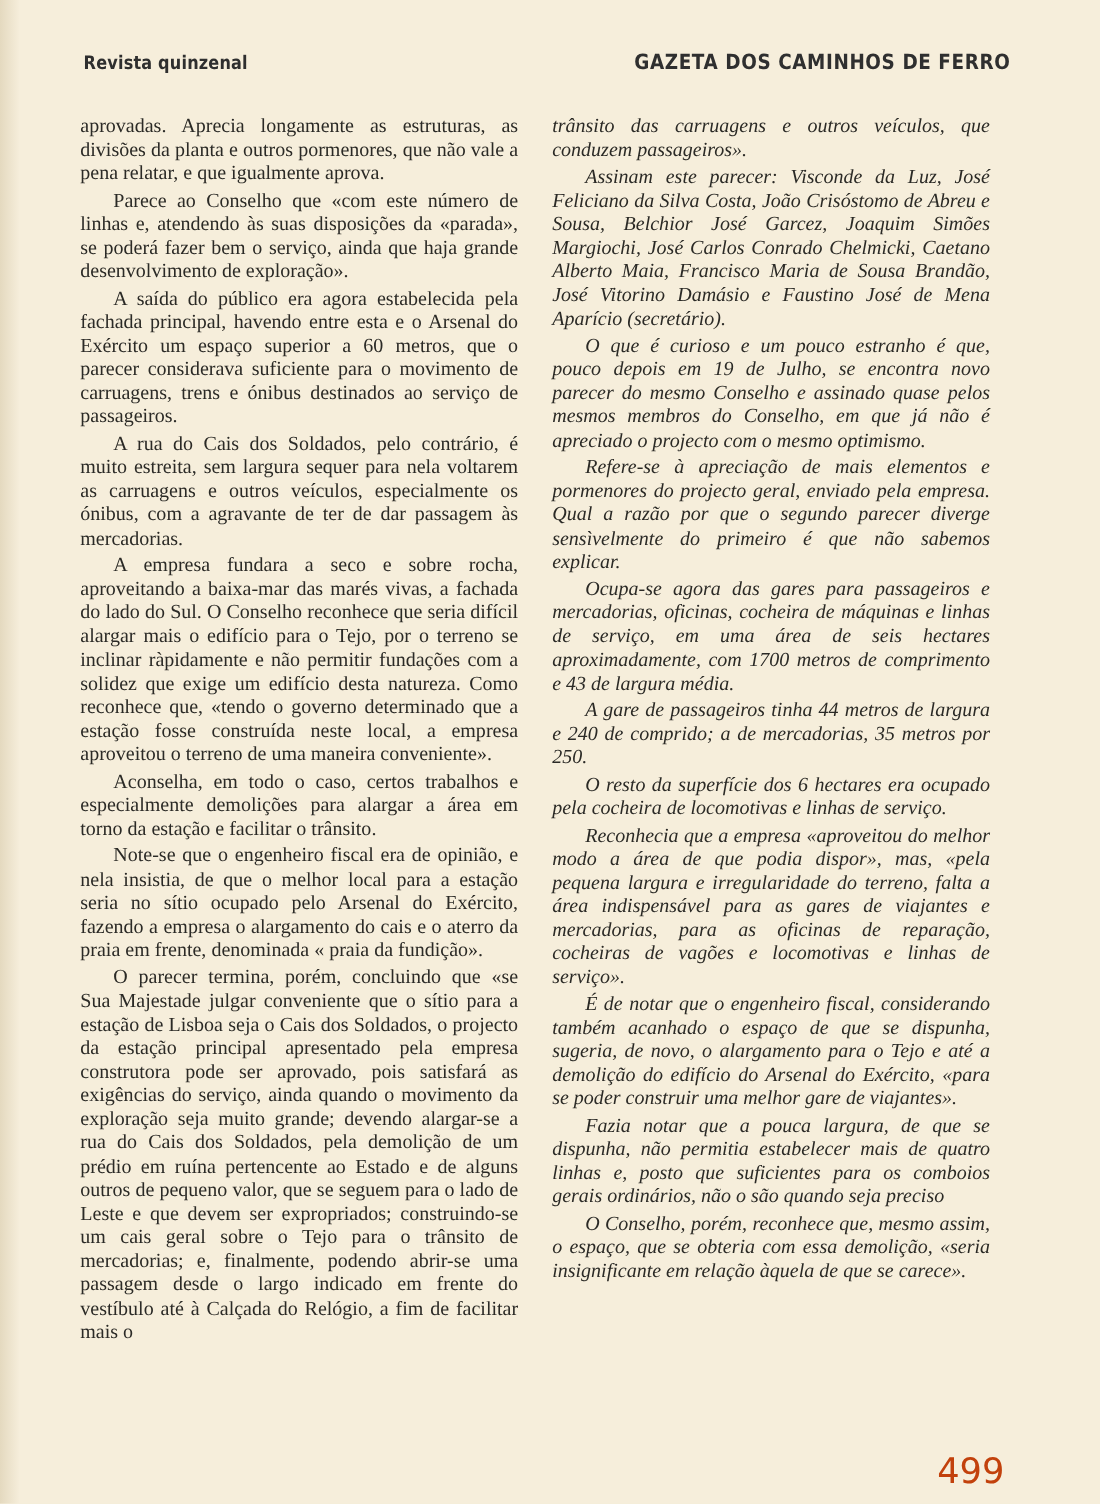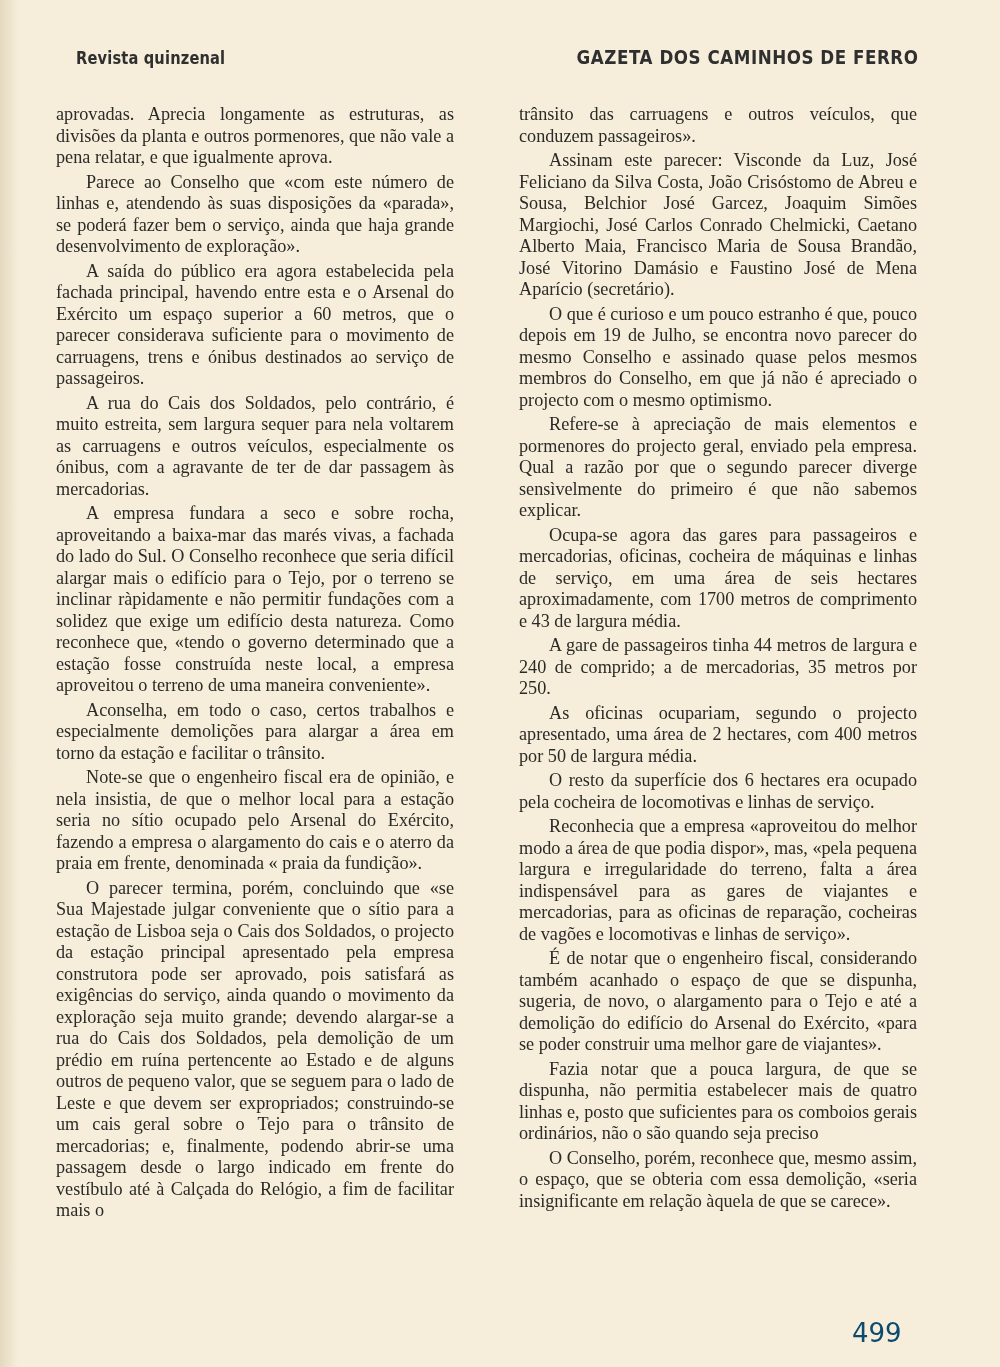--- a/index.html
+++ b/index.html
@@ -24,28 +24,28 @@
     position: absolute; right: 82px; top: 46px;
     font-family: "DejaVu Sans", sans-serif; font-weight: bold;
     font-size: 19px; color: #2f2f2f; letter-spacing: 0.6px;
     transform: scaleX(0.88); transform-origin: right top;
   }
   .column {
     position: absolute; top: 104px;
     font-size: 18.2px; line-height: 21.5px;
     text-align: justify;
   }
-  .col-left { left: 56px; width: 398px; }
-  .col-right { left: 519px; width: 398px; }
+  .col-left { left: 73px; width: 398px; }
+  .col-right { left: 502px; width: 398px; font-style: italic; }
   .para { margin: 0 0 3px 0; text-indent: 30px; }
   .para.cont { text-indent: 0; }
   .page-number {
     position: absolute; left: 852px; top: 1318px;
-    font-family: "DejaVu Sans", sans-serif; font-size: 26px;
-    color: #0c4a6e; font-weight: normal;
+    font-family: "DejaVu Sans", sans-serif; font-size: 32px;
+    color: #c2410c; font-weight: normal;
   }
 </style>
 </head>
 <body>
 
 <div class="page-shade"></div>
 
 <div class="header-left">Revista quinzenal</div>
 <div class="header-right">GAZETA DOS CAMINHOS DE FERRO</div>
 
@@ -60,21 +60,20 @@
   <p class="para">O parecer termina, porém, concluindo que «se Sua Majestade julgar conveniente que o sítio para a estação de Lisboa seja o Cais dos Soldados, o projecto da estação principal apresentado pela empresa construtora pode ser aprovado, pois satisfará as exigências do serviço, ainda quando o movimento da exploração seja muito grande; devendo alargar-se a rua do Cais dos Soldados, pela demolição de um prédio em ruína pertencente ao Estado e de alguns outros de pequeno valor, que se seguem para o lado de Leste e que devem ser expropriados; construindo-se um cais geral sobre o Tejo para o trânsito de mercadorias; e, finalmente, podendo abrir-se uma passagem desde o largo indicado em frente do vestíbulo até à Calçada do Relógio, a fim de facilitar mais o</p>
 </div>
 
 <div class="column col-right">
   <p class="para cont">trânsito das carruagens e outros veículos, que conduzem passageiros».</p>
   <p class="para">Assinam este parecer: Visconde da Luz, José Feliciano da Silva Costa, João Crisóstomo de Abreu e Sousa, Belchior José Garcez, Joaquim Simões Margiochi, José Carlos Conrado Chelmicki, Caetano Alberto Maia, Francisco Maria de Sousa Brandão, José Vitorino Damásio e Faustino José de Mena Aparício (secretário).</p>
   <p class="para">O que é curioso e um pouco estranho é que, pouco depois em 19 de Julho, se encontra novo parecer do mesmo Conselho e assinado quase pelos mesmos membros do Conselho, em que já não é apreciado o projecto com o mesmo optimismo.</p>
   <p class="para">Refere-se à apreciação de mais elementos e pormenores do projecto geral, enviado pela empresa. Qual a razão por que o segundo parecer diverge sensìvelmente do primeiro é que não sabemos explicar.</p>
   <p class="para">Ocupa-se agora das gares para passageiros e mercadorias, oficinas, cocheira de máquinas e linhas de serviço, em uma área de seis hectares aproximadamente, com 1700 metros de comprimento e 43 de largura média.</p>
   <p class="para">A gare de passageiros tinha 44 metros de largura e 240 de comprido; a de mercadorias, 35 metros por 250.</p>
-  <p class="para">As oficinas ocupariam, segundo o projecto apresentado, uma área de 2 hectares, com 400 metros por 50 de largura média.</p>
   <p class="para">O resto da superfície dos 6 hectares era ocupado pela cocheira de locomotivas e linhas de serviço.</p>
   <p class="para">Reconhecia que a empresa «aproveitou do melhor modo a área de que podia dispor», mas, «pela pequena largura e irregularidade do terreno, falta a área indispensável para as gares de viajantes e mercadorias, para as oficinas de reparação, cocheiras de vagões e locomotivas e linhas de serviço».</p>
   <p class="para">É de notar que o engenheiro fiscal, considerando também acanhado o espaço de que se dispunha, sugeria, de novo, o alargamento para o Tejo e até a demolição do edifício do Arsenal do Exército, «para se poder construir uma melhor gare de viajantes».</p>
   <p class="para">Fazia notar que a pouca largura, de que se dispunha, não permitia estabelecer mais de quatro linhas e, posto que suficientes para os comboios gerais ordinários, não o são quando seja preciso</p>
   <p class="para">O Conselho, porém, reconhece que, mesmo assim, o espaço, que se obteria com essa demolição, «seria insignificante em relação àquela de que se carece».</p>
 </div>
 
 <div class="page-number">499</div>
 
 </body></html>

